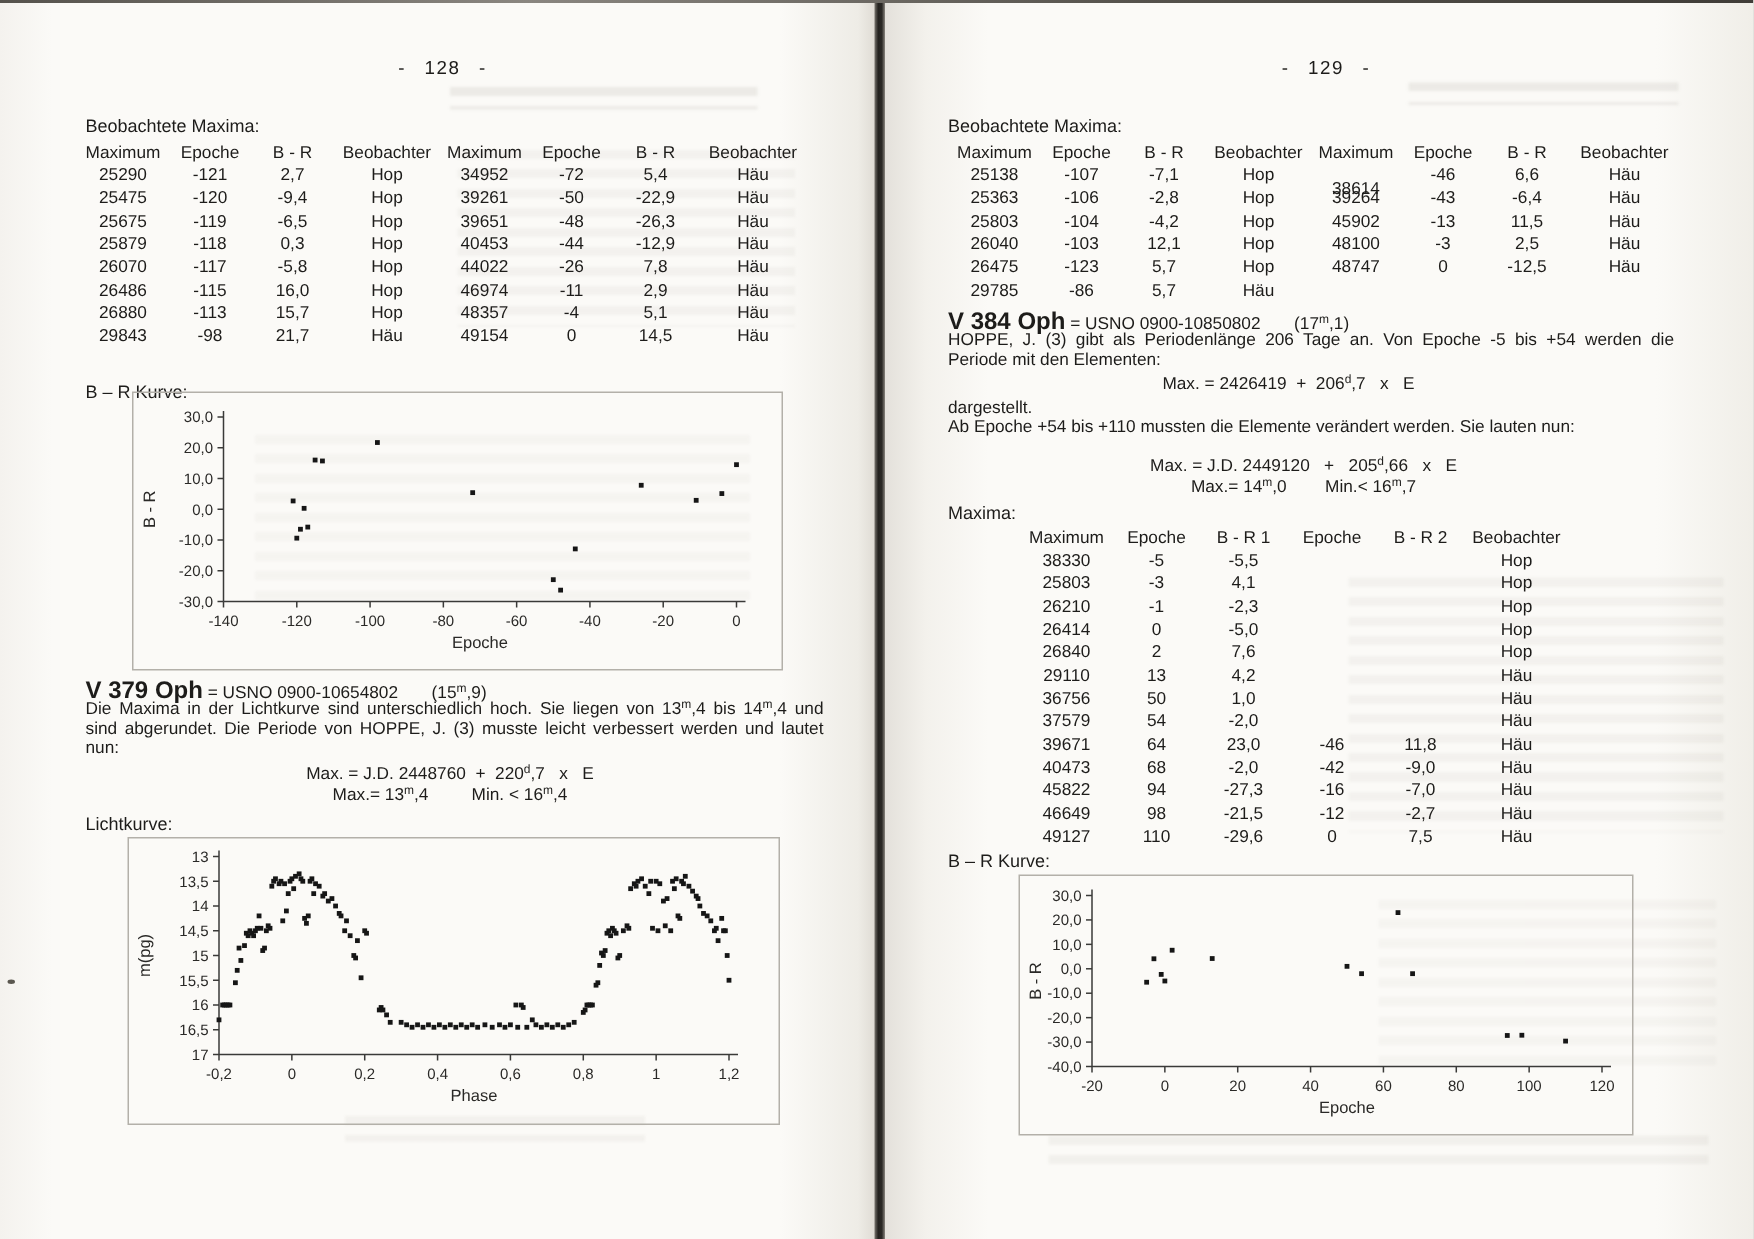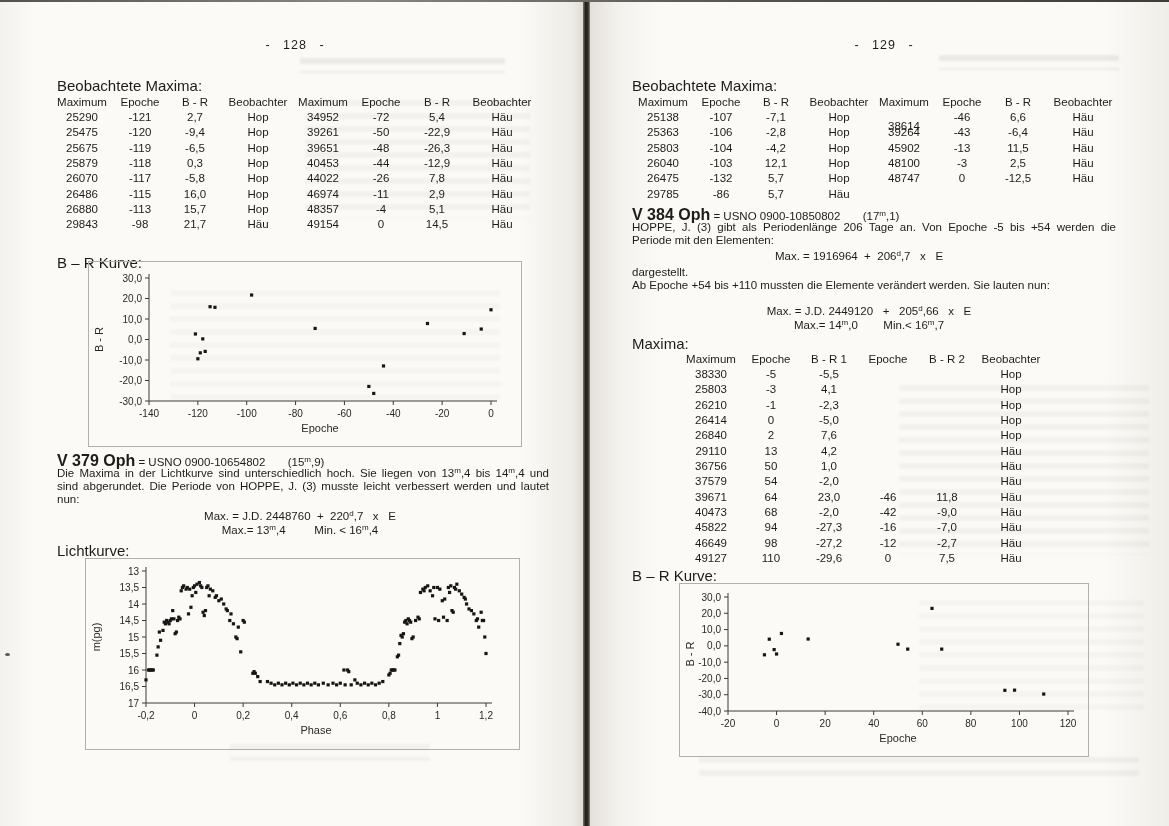--- a/index.html
+++ b/index.html
@@ -7,21 +7,21 @@
   .top-edge{position:absolute;left:0;top:0;width:100%;height:2px;
     background:linear-gradient(to right,#55524c,#8a8680 30%,#55524c 65%,#403d38);z-index:30;}
   .page{position:absolute;top:0;height:826px;}
   .page-left{left:0;width:585px;
     background:linear-gradient(to right,#f4f2ee 0px,#fbfaf7 35px,#fbfaf7 520px,#eeece6 572px,#ddd9d2 585px);}
   .page-right{left:589px;width:580px;
     background:linear-gradient(to right,#e3e0da 0px,#f3f1ec 28px,#fbfaf7 70px,#fbfaf7 515px,#f0eee8 580px);}
   .spine{position:absolute;top:0;left:583px;width:7px;height:826px;z-index:20;
     background:linear-gradient(to right,#7a766f,#24221f 35%,#2b2926 70%,#8a867f);}
   .pagenum{position:absolute;font-size:12.5px;letter-spacing:1px;word-spacing:8px;text-align:center;width:140px;}
-  .label{position:absolute;font-size:15px;}
+  .label{position:absolute;font-size:12px;}
   .heading{position:absolute;font-size:11.5px;white-space:pre;}
   .heading .b{font-weight:bold;font-size:16px;}
   .para{position:absolute;font-size:11.5px;line-height:13px;}
   .just{text-align:justify;text-align-last:justify;}
   .formula{position:absolute;font-size:11.5px;white-space:pre;text-align:center;}
   sup{font-size:8px;line-height:0;vertical-align:4px;}
   .dtable{position:absolute;font-size:11.5px;}
   .trow{display:flex;align-items:center;}
   .tcell{flex:none;text-align:center;overflow:visible;white-space:nowrap;}
   .figure{position:absolute;border:1px solid #b3b0a9;}
@@ -479,21 +479,21 @@
           <div class="tcell" style="width: 52px;">-103</div>
           <div class="tcell" style="width: 58px;">12,1</div>
           <div class="tcell" style="width: 68px;">Hop</div>
           <div class="tcell" style="width: 62px;">48100</div>
           <div class="tcell" style="width: 54px;">-3</div>
           <div class="tcell" style="width: 58px;">2,5</div>
           <div class="tcell" style="width: 72px;">Häu</div>
         </div>
         <div class="trow" style="height: 15.35px;">
           <div class="tcell" style="width: 64px;">26475</div>
-          <div class="tcell" style="width: 52px;">-132</div>
+          <div class="tcell" style="width: 52px;">-123</div>
           <div class="tcell" style="width: 58px;">5,7</div>
           <div class="tcell" style="width: 68px;">Hop</div>
           <div class="tcell" style="width: 62px;">48747</div>
           <div class="tcell" style="width: 54px;">0</div>
           <div class="tcell" style="width: 58px;">-12,5</div>
           <div class="tcell" style="width: 72px;">Häu</div>
         </div>
         <div class="trow" style="height: 15.35px;">
           <div class="tcell" style="width: 64px;">29785</div>
           <div class="tcell" style="width: 52px;">-86</div>
@@ -504,21 +504,21 @@
           <div class="tcell" style="width: 58px;"></div>
           <div class="tcell" style="width: 72px;"></div>
         </div>
       </div>
 
     <div class="heading" style="left:43px;top:206px;"><span class="b">V 384 Oph</span><span> = USNO 0900-10850802       (17</span><sup>m</sup><span>,1)</span></div>
 
     <div class="para just" style="left:43px;top:221px;width:484px;">HOPPE, J. (3) gibt als Periodenlänge 206 Tage an. Von Epoche -5 bis +54 werden die</div>
     <div class="para" style="left:43px;top:234px;width:484px;">Periode mit den Elementen:</div>
 
-    <div class="formula" style="left:60px;top:250px;width:420px;"><span>Max. = 1916964  +  206</span><sup>d</sup><span>,7   x   E</span></div>
+    <div class="formula" style="left:60px;top:250px;width:420px;"><span>Max. = 2426419  +  206</span><sup>d</sup><span>,7   x   E</span></div>
 
     <div class="para" style="left:43px;top:266px;width:484px;">dargestellt.</div>
     <div class="para" style="left:43px;top:279px;width:484px;">Ab Epoche +54 bis +110 mussten die Elemente verändert werden. Sie lauten nun:</div>
 
     <div class="formula" style="left:60px;top:305px;width:440px;"><span>Max. = J.D. 2449120   +   205</span><sup>d</sup><span>,66   x   E</span></div>
     <div class="formula" style="left:60px;top:319px;width:440px;"><span>Max.= 14</span><sup>m</sup><span>,0        Min.&lt; 16</span><sup>m</sup><span>,7</span></div>
 
     <div class="label" style="left:43px;top:335px;">Maxima:</div>
 
     <div class="dtable" style="left:90px;top:351px;">
@@ -614,21 +614,21 @@
           <div class="tcell" style="width: 64px;">45822</div>
           <div class="tcell" style="width: 56px;">94</div>
           <div class="tcell" style="width: 60px;">-27,3</div>
           <div class="tcell" style="width: 58px;">-16</div>
           <div class="tcell" style="width: 60px;">-7,0</div>
           <div class="tcell" style="width: 68px;">Häu</div>
         </div>
         <div class="trow" style="height: 15.35px;">
           <div class="tcell" style="width: 64px;">46649</div>
           <div class="tcell" style="width: 56px;">98</div>
-          <div class="tcell" style="width: 60px;">-27,2</div>
+          <div class="tcell" style="width: 60px;">-21,5</div>
           <div class="tcell" style="width: 58px;">-12</div>
           <div class="tcell" style="width: 60px;">-2,7</div>
           <div class="tcell" style="width: 68px;">Häu</div>
         </div>
         <div class="trow" style="height: 15.35px;">
           <div class="tcell" style="width: 64px;">49127</div>
           <div class="tcell" style="width: 56px;">110</div>
           <div class="tcell" style="width: 60px;">-29,6</div>
           <div class="tcell" style="width: 58px;">0</div>
           <div class="tcell" style="width: 60px;">7,5</div>

